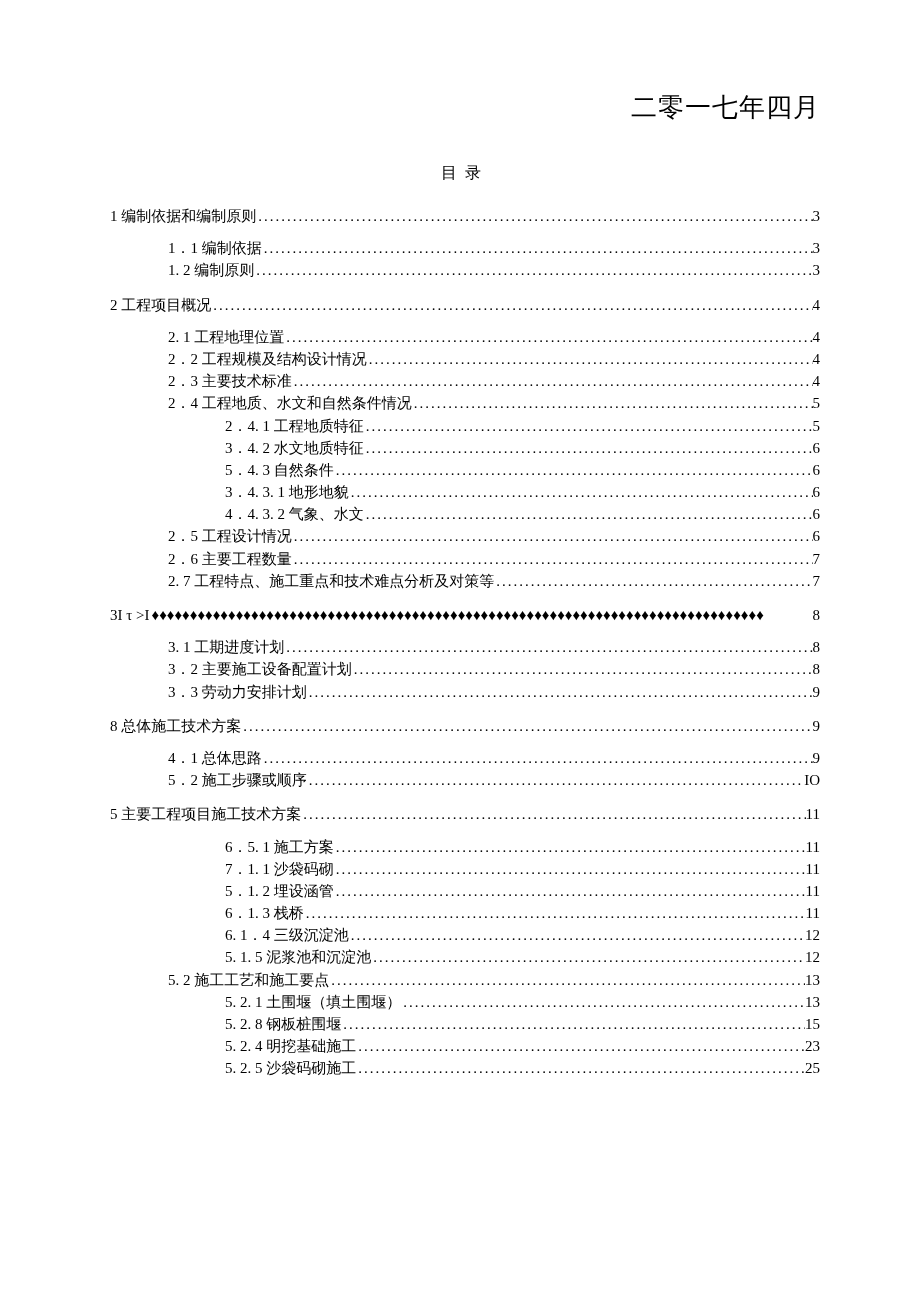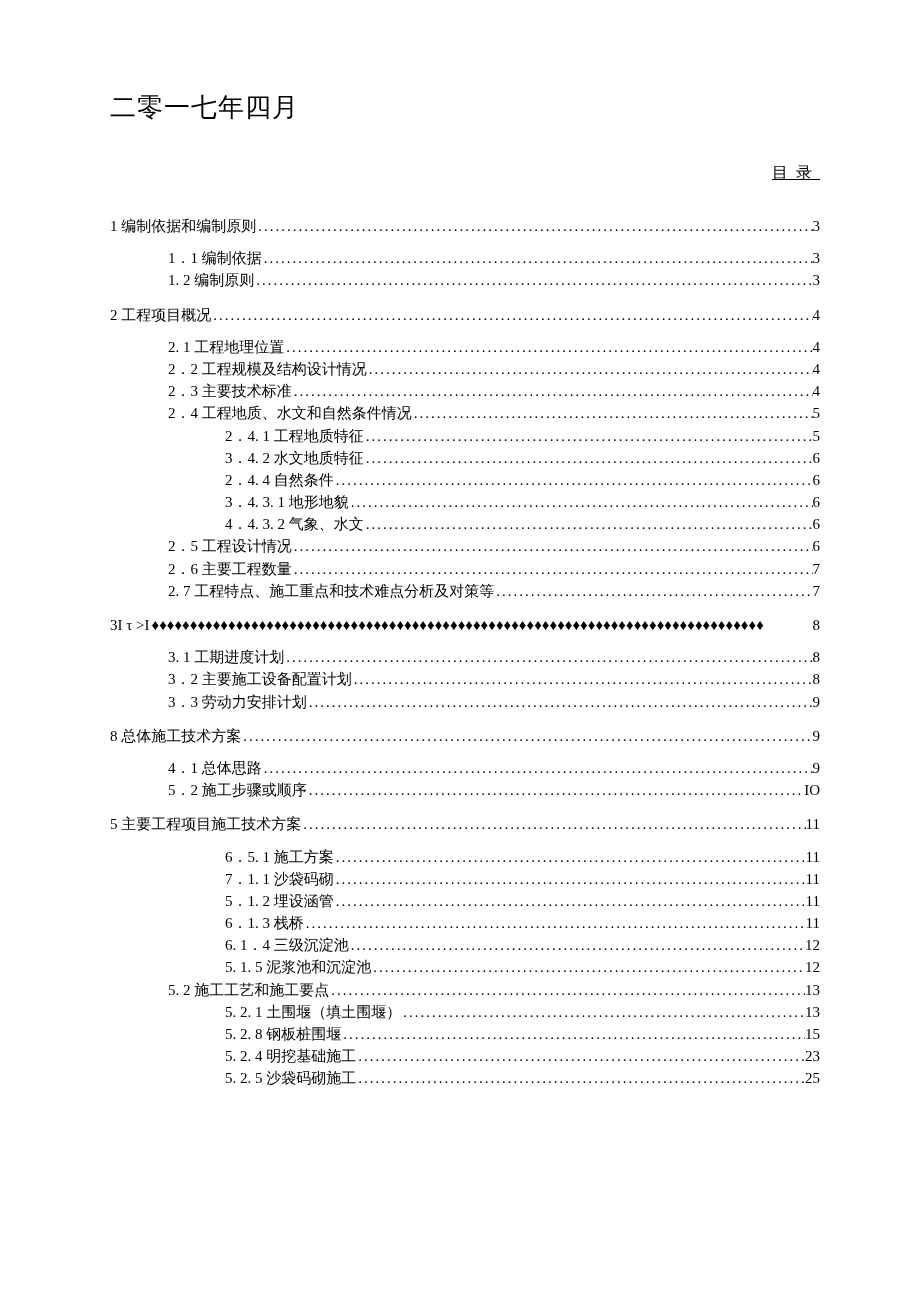--- a/index.html
+++ b/index.html
@@ -6,32 +6,31 @@
     body {
       background: #fff;
       font-family: "SimSun", "宋体", serif;
       width: 920px;
       height: 1301px;
       padding: 90px 100px 80px 110px;
       color: #000;
       font-size: 15px;
     }
     .title {
-      text-align: left;
+      text-align: right;
       font-size: 26px;
       font-weight: normal;
       margin-bottom: 38px;
       letter-spacing: 1px;
     }
     .subtitle {
-      text-align: right;
+      text-align: center;
       font-size: 16px;
-      margin-bottom: 31px;
+      margin-bottom: 21px;
       letter-spacing: 8px;
-      text-decoration: underline;
     }
     .toc-line {
       display: flex;
       align-items: baseline;
       line-height: 1.48;
       white-space: nowrap;
     }
     .toc-line .label { flex-shrink: 0; }
     .toc-line .dots {
       flex: 1;
@@ -101,21 +100,21 @@
       <span class="label">2．4. 1 工程地质特征</span>
       <span class="dots"></span>
       <span class="pg">5</span>
     </div>
     <div class="toc-line lvl2">
       <span class="label">3．4. 2 水文地质特征</span>
       <span class="dots"></span>
       <span class="pg">6</span>
     </div>
     <div class="toc-line lvl2">
-      <span class="label">2．4. 4 自然条件</span>
+      <span class="label">5．4. 3 自然条件</span>
       <span class="dots"></span>
       <span class="pg">6</span>
     </div>
     <div class="toc-line lvl2">
       <span class="label">3．4. 3. 1 地形地貌</span>
       <span class="dots"></span>
       <span class="pg">6</span>
     </div>
     <div class="toc-line lvl2">
       <span class="label">4．4. 3. 2 气象、水文</span>

